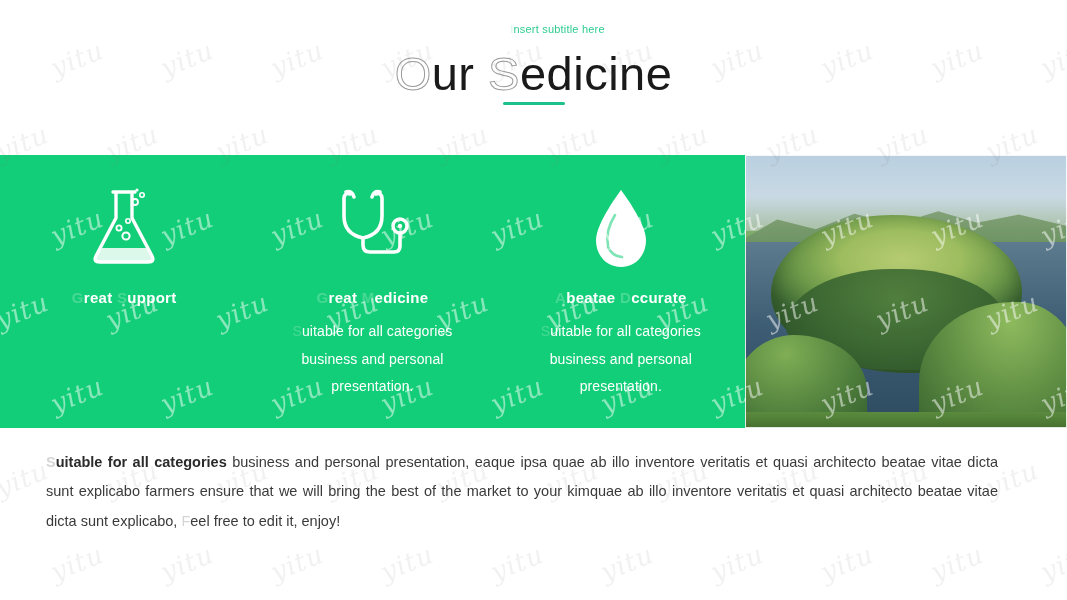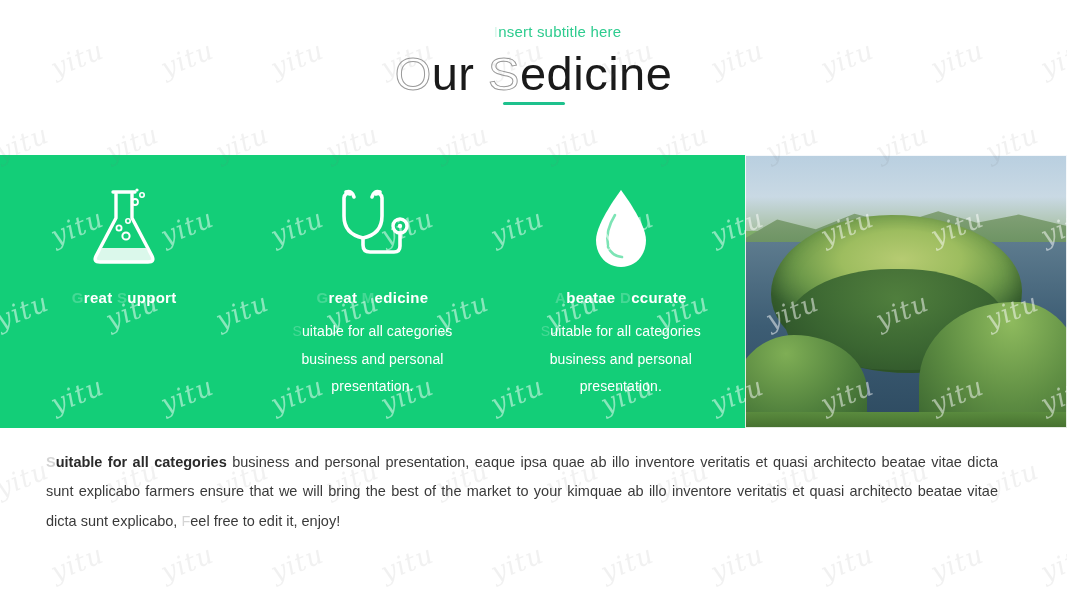--- a/index.html
+++ b/index.html
@@ -48,21 +48,21 @@
     width: 1067px;
     height: 155px;
     background: #ffffff;
     z-index: 10;
   }
   .subtitle {
     position: absolute;
     top: 23px;
     left: 0; right: 0;
     text-align: center;
-    font-size: 15px;
+    font-size: 11px;
     color: #2ecc8f;
     letter-spacing: 0.2px;
     padding-left: 48px;
   }
   .subtitle .ghost-letter {
     color: rgba(46,204,143,0.20);
   }
   .title {
     position: absolute;
     top: 48px;

